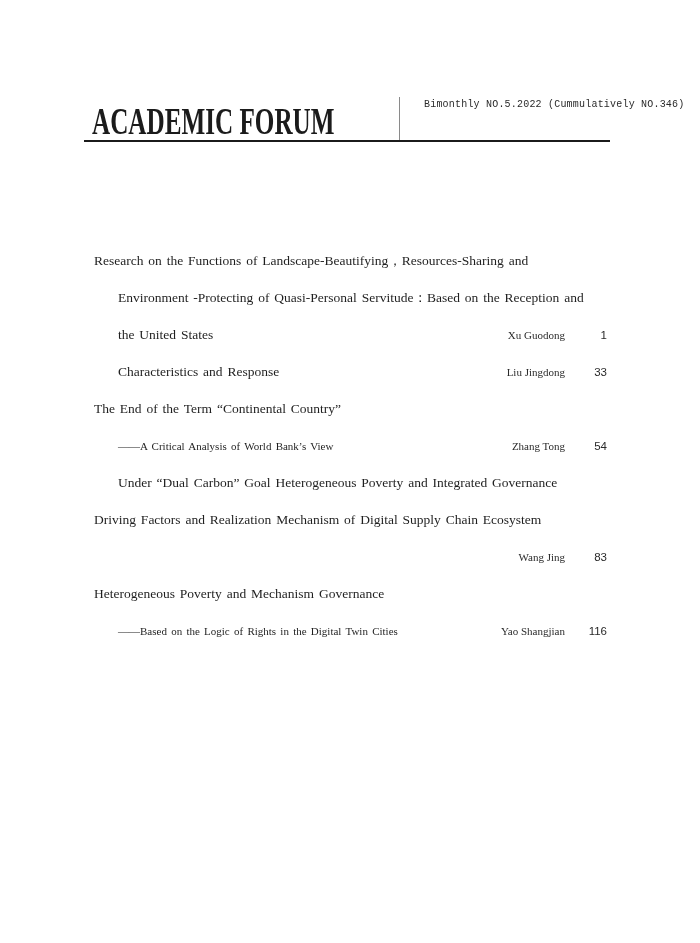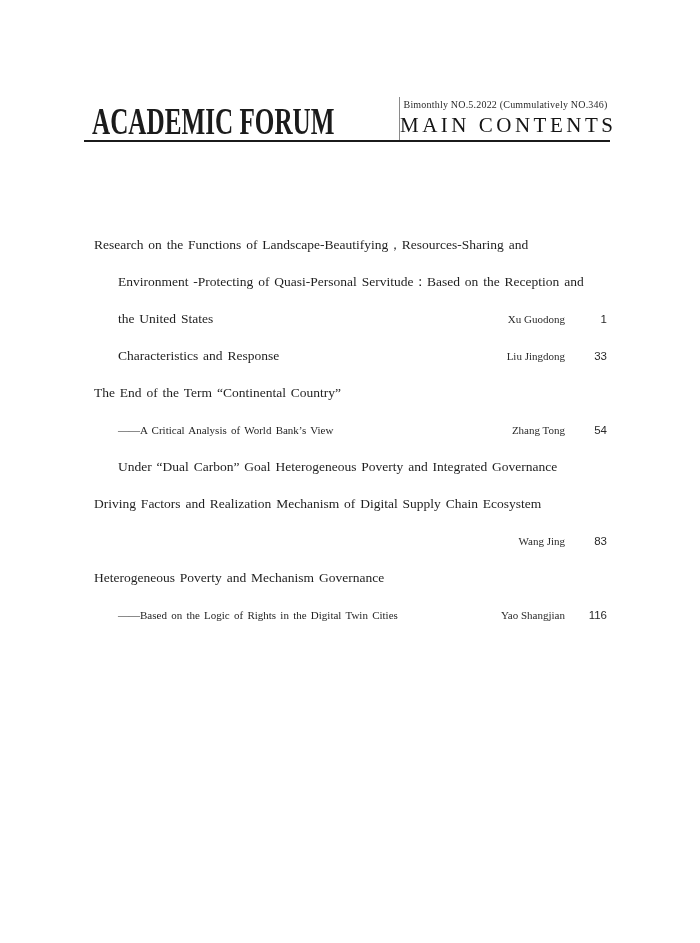--- a/index.html
+++ b/index.html
@@ -21,21 +21,22 @@
     color:#1b1b1b;
     transform:scaleX(0.68);
     transform-origin:left bottom;
     letter-spacing:0px;
   }
   .head-right {
     position:absolute; left:399px; top:97px;
     width:211px; height:44px;
     border-left:1.5px solid #8a8a8a;
     text-align:center;
-    font-family:Liberation Serif, serif;
+    font-family:Liberation Mono, monospace;
+    padding-left:24px;
   }
   .issue {
     margin-top:2px;
     font-size:10px;
     letter-spacing:0.2px;
     white-space:nowrap;
     color:#2a2a2a;
   }
   .main-contents {
     margin-top:3px;
@@ -44,21 +45,21 @@
     white-space:nowrap;
     color:#151515;
   }
   .rule {
     position:absolute; left:84px; top:140px;
     width:526px; height:2px;
     background:#1b1b1b;
   }
   
   .toc {
-    position:absolute; left:94px; top:226px;
+    position:absolute; left:94px; top:242px;
     width:513px;
   }
   .row {
     height:37px;
     display:flex;
     align-items:center;
     font-size:13.5px;
     word-spacing:1.5px;
   }
   .title { white-space:nowrap; }
@@ -82,21 +83,20 @@
   }
 </style>
 </head>
 <body>
 
 <div class="page">
   <header>
     <div class="masthead">ACADEMIC FORUM</div>
     <div class="head-right">
       <div class="issue">Bimonthly NO.5.2022 (Cummulatively NO.346)</div>
-      <div class="main-contents">MAIN CONTENTS</div>
     </div>
     <div class="rule"></div>
   </header>
 
   <main class="toc" id="toc">
       <div class="row">
         <span class="title">Research on the Functions of Landscape-Beautifying，Resources-Sharing and</span>
       </div>
       <div class="row">
         <span class="title indent">Environment -Protecting of Quasi-Personal Servitude：Based on the Reception and</span>

